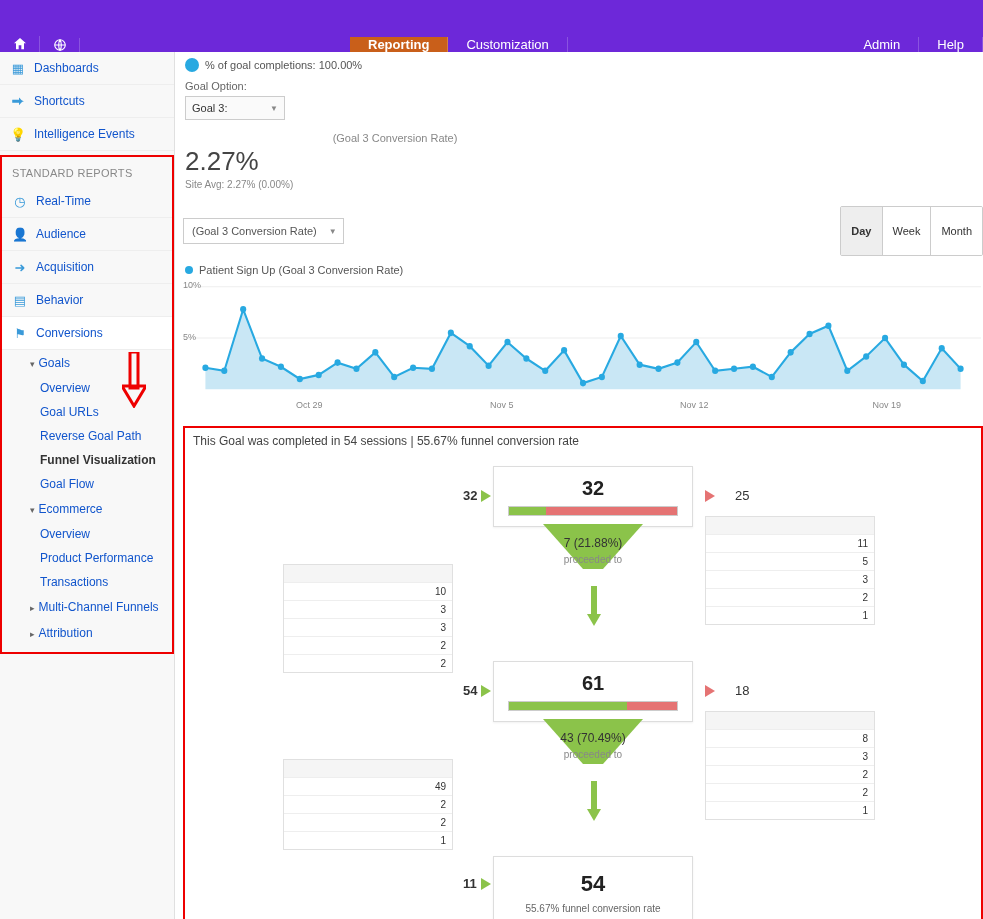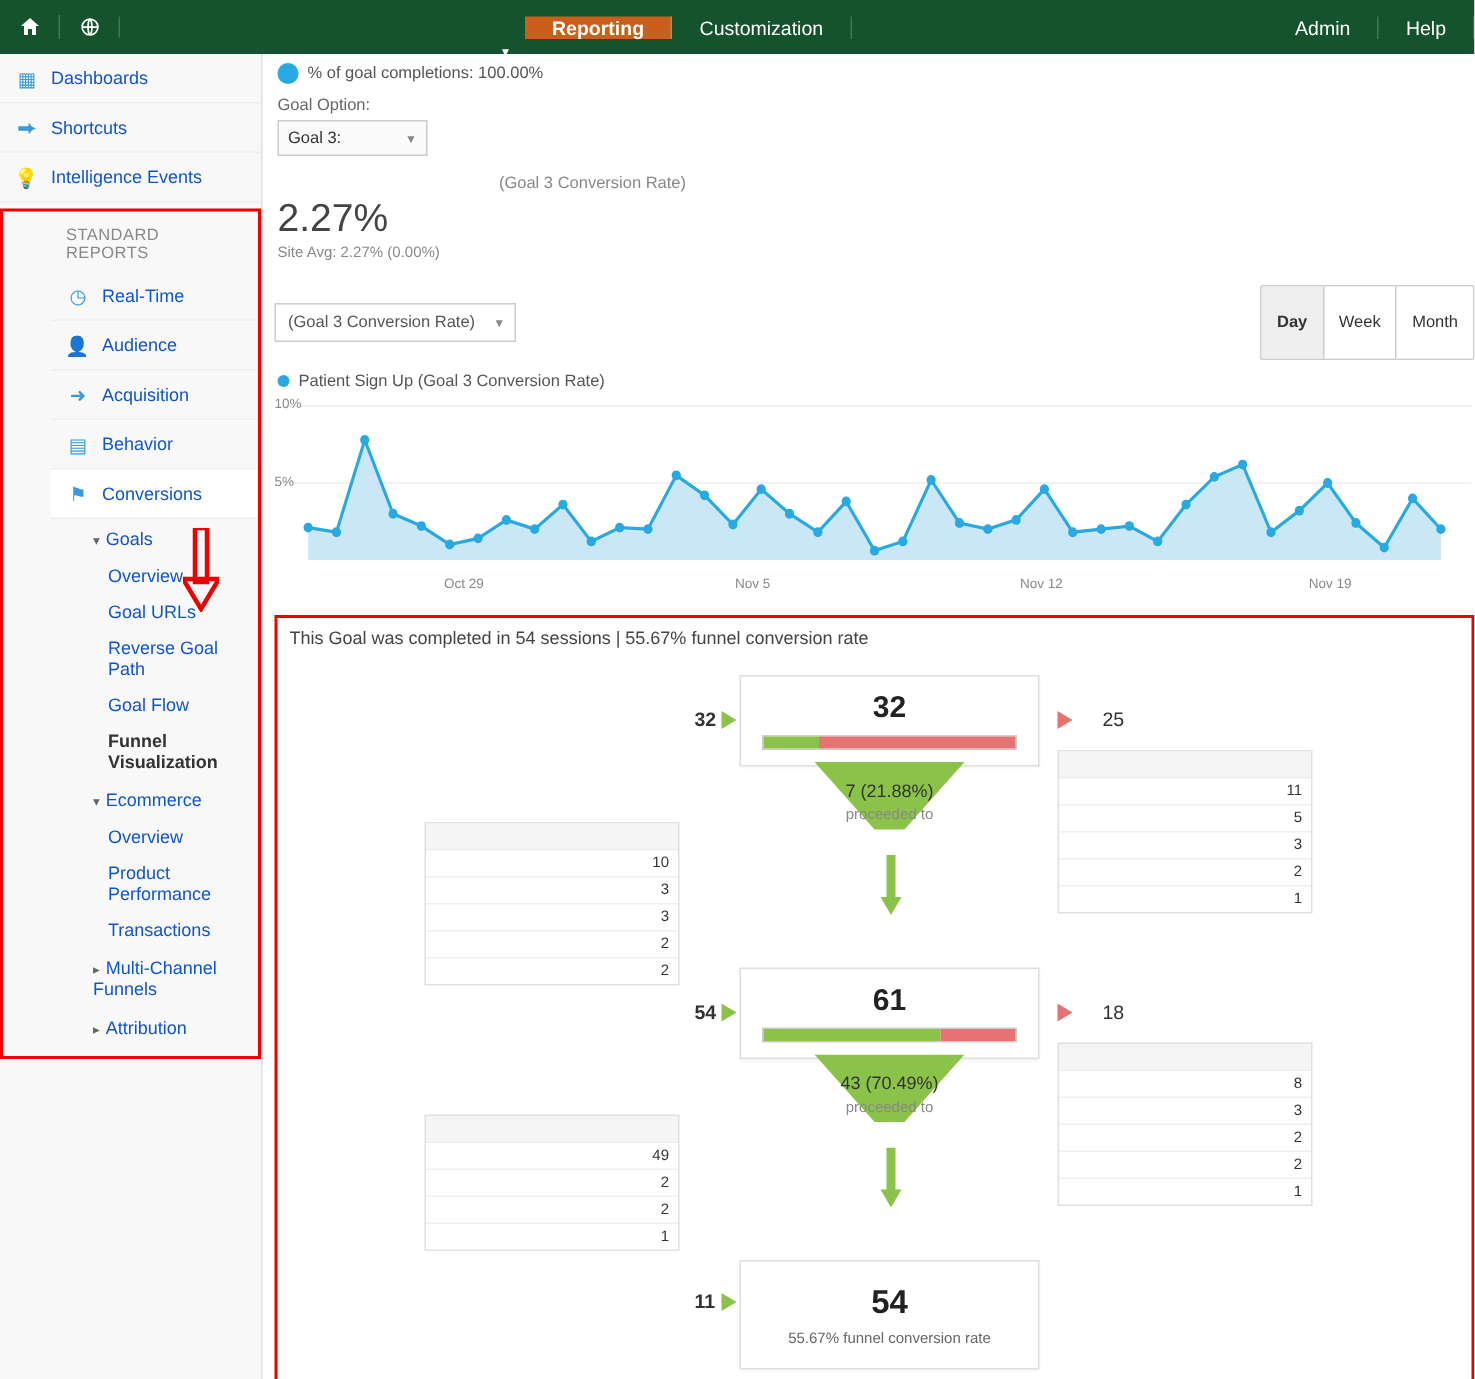--- a/index.html
+++ b/index.html
@@ -1,17 +1,17 @@
 <!DOCTYPE html>
 <html><head>
 <meta charset="utf-8">
 <style>
 * { box-sizing: border-box; margin: 0; padding: 0; font-family: Arial, sans-serif; }
 body { background: #fff; font-size: 12px; color: #333; width: 983px; }
-.topbar { background: #14532d; height: 36px; display: flex; align-items: center; color: #fff; }
+.topbar { background: #6d28d9; height: 52px; display: flex; align-items: flex-end; color: #fff; }
 .topbar .icon-btn { width: 40px; display:flex; align-items:center; justify-content:center; border-right:1px solid rgba(255,255,255,0.2); cursor:pointer; }
 .topbar .dropbar { flex: 0 0 270px; border-right:1px solid rgba(255,255,255,0.2); position:relative; background:#d96a20;}
 .topbar .dropbar::after { content:"▼"; position:absolute; right:8px; top:12px; font-size:8px; color:#fff;}
 .topbar .tab { padding:0 18px; display:flex; align-items:center; font-size:13px; border-right:1px solid rgba(255,255,255,0.2); cursor:pointer;}
 .topbar .tab.active { background:#c95f1a; font-weight:bold; }
 .topbar .spacer { flex:1; }
 .container { display:flex; }
 .sidebar { width:175px; background:#f8f8f8; border-right:1px solid #e0e0e0; min-height:880px; }
 .side-item { display:flex; align-items:center; gap:8px; padding:8px 10px; color:#1155cc; font-size:12px; cursor:pointer; border-bottom:1px solid #eee;}
 .side-item .ic { width:16px; height:16px; display:flex; align-items:center; justify-content:center; font-size:13px;}
@@ -107,21 +107,21 @@
       </div>
     <div class="side-item">
         <span class="ic" style="color:#3a9ad9">⮕</span>
         <span>Shortcuts</span>
       </div>
     <div class="side-item">
         <span class="ic" style="color:#f0b400">💡</span>
         <span>Intelligence Events</span>
       </div>
 
-    <div class="red-box" style="margin-top:4px; padding-bottom:6px;padding-left:32px;">
+    <div class="red-box" style="margin-top:4px; padding-bottom:6px;">
       <div class="side-header">STANDARD REPORTS</div>
       <div class="side-item">
           <span class="ic" style="color:#3a9ad9">◷</span>
           <span>Real-Time</span>
         </div>
       <div class="side-item">
           <span class="ic" style="color:#3a9ad9">👤</span>
           <span>Audience</span>
         </div>
       <div class="side-item">
@@ -133,22 +133,22 @@
           <span>Behavior</span>
         </div>
       <div class="side-item" style="background:#fff;">
           <span class="ic" style="color:#3a9ad9">⚑</span>
           <span>Conversions</span>
         </div>
       <div class="sub tree-toggle">Goals</div>
       <div class="sub2">Overview</div>
       <div class="sub2">Goal URLs</div>
       <div class="sub2">Reverse Goal Path</div>
+      <div class="sub2 bold">Funnel Visualization</div>
       <div class="sub2">Goal Flow</div>
-      <div class="sub2 bold">Funnel Visualization</div>
       <div class="sub tree-toggle">Ecommerce</div>
       <div class="sub2">Overview</div>
       <div class="sub2">Product Performance</div>
       <div class="sub2">Transactions</div>
       <div class="sub tree-toggle closed">Multi-Channel Funnels</div>
       <div class="sub tree-toggle closed">Attribution</div>
     </div>
   </div>
 
   <div class="main">

